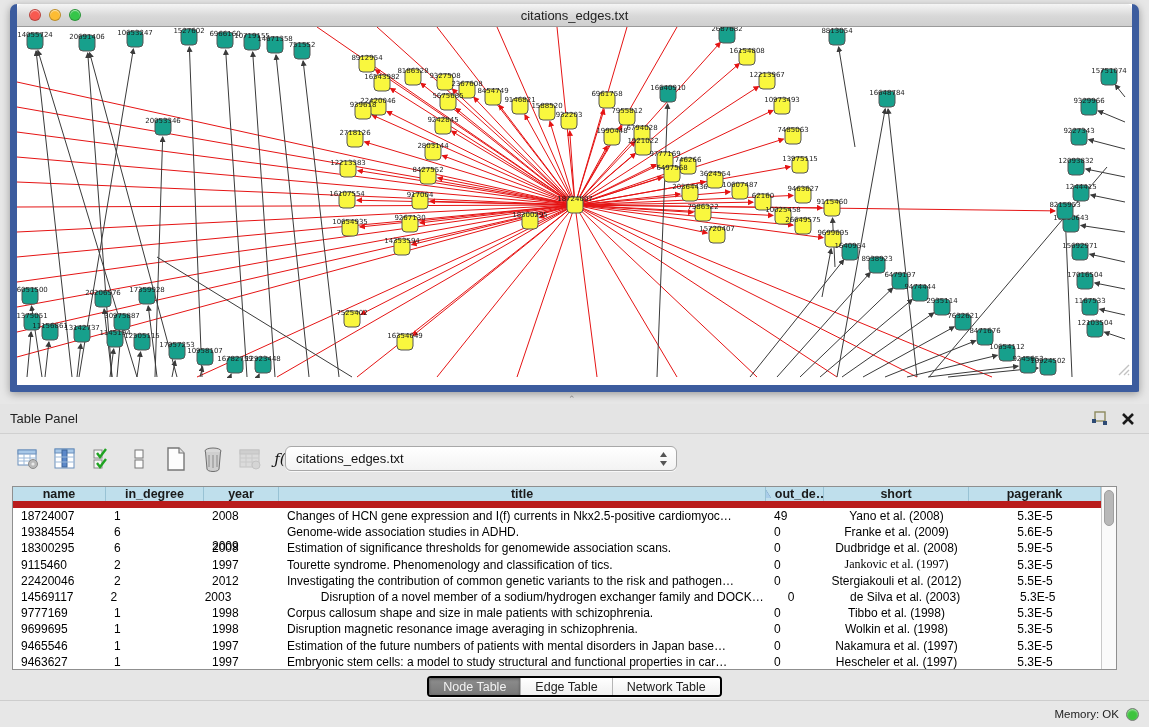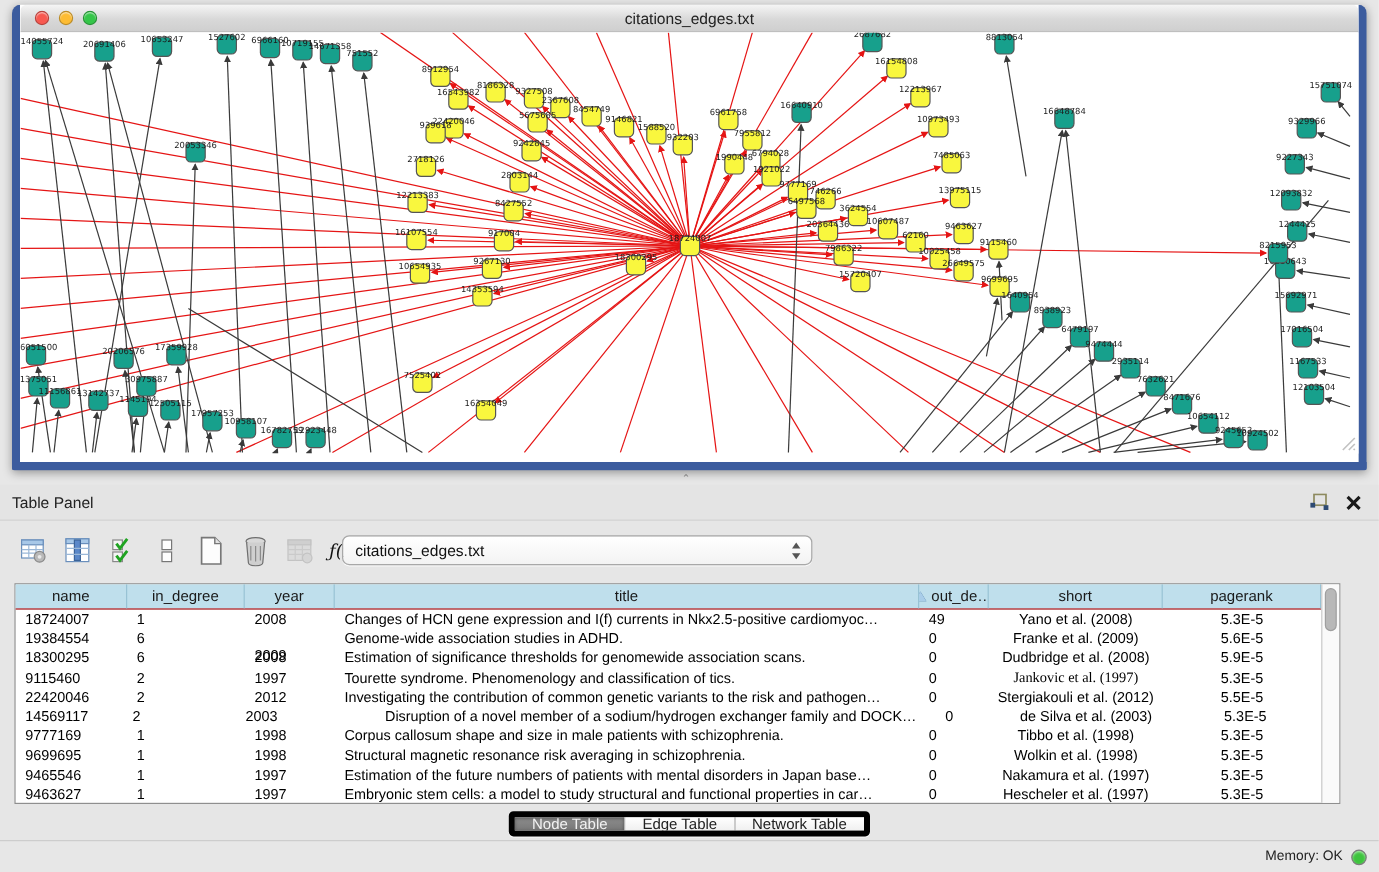--- a/index.html
+++ b/index.html
@@ -37,36 +37,36 @@
     border-radius:4px; cursor:default; }
   .fx { font-size:15px; font-style:italic; font-family:"DejaVu Serif", serif; color:#111; }
   .combo { position:absolute; left:285px; top:12px; width:392px; height:25px; background:linear-gradient(#fff,#f3f3f3);
     border:1px solid #a8a8a8; border-radius:6px; display:flex; align-items:center;
     font-size:13px; color:#111; padding:0 22px 0 10px; box-shadow:0 1px 0 rgba(255,255,255,.7); }
   .combo-arrows { position:absolute; right:8px; top:4px; }
 
   .tablewrap { position:absolute; left:12px; top:52px; width:1105px; height:184px;
     border:1px solid #8f8f8f; background:#fff; display:flex; }
   .tgrid { width:1088px; }
-  .thead { display:flex; height:21px; background:#bfdfec; border-bottom:1px solid #b91c1c; }
+  .thead { display:flex; height:21px; background:#bfdfec; border-bottom:7px solid #b91c1c;font-weight:bold; }
   .th { font-size:12.5px; color:#1a1a1a; display:flex; align-items:center; justify-content:center;
     border-right:1px solid #98c2d4; height:100%; overflow:hidden; white-space:nowrap; }
   .th .sort-tri { width:0; height:0; border-left:5px solid transparent; border-right:5px solid transparent;
     border-bottom:8px solid #9cc7ef; margin-right:4px; outline:none; position:relative; }
   .tbody { font-size:12px; color:#000; }
   .tr { display:flex; height:16.2px; align-items:center; }
   .td { overflow:hidden; white-space:nowrap; height:100%; display:flex; align-items:center; }
   .td.l { justify-content:flex-start; padding-left:8px; }
   .td.c { justify-content:center; }
   .vscroll { width:15px; background:#fafafa; border-left:1px solid #c9c9c9; position:relative; }
   .vthumb { position:absolute; left:2px; top:3px; width:10px; height:36px; background:#b8b8b8;
     border-radius:6px; border:1px solid #9f9f9f; }
 
   .tabsrow { position:absolute; left:0; top:242px; width:1149px; display:flex; justify-content:center; }
-  .seg { display:flex; border:5px solid #000000; border-radius:4px; overflow:hidden; height:21px;
+  .seg { display:flex; border:2px solid #000000; border-radius:4px; overflow:hidden; height:21px;
     box-shadow:0 1px 0 rgba(255,255,255,.8); }
   .seg-tab { font-size:12.5px; padding:0 14px; display:flex; align-items:center;
     background:linear-gradient(#fff,#f0f0f0); color:#222; border-left:1px solid #b5b5b5; }
   .seg-tab:first-child { border-left:none; }
   .seg-tab.active { background:linear-gradient(#8e8e8e,#787878); color:#f2f2f2;
     box-shadow:inset 0 1px 3px rgba(0,0,0,.4); }
 
   
   .statusbar { position:absolute; left:0; top:700px; width:1149px; height:27px; background:#e7e7e7;
     border-top:1px solid #cdcdcd; display:flex; align-items:center; justify-content:flex-end; gap:7px;
@@ -800,21 +800,21 @@
             <div class="td l" style="width: 75px;">1998</div>
             <div class="td l" style="width: 487px;">Corpus callosum shape and size in male patients with schizophrenia.</div>
             <div class="td l" style="width: 58px;">0</div>
             <div class="td c" style="width: 145px;">Tibbo et al. (1998)</div>
             <div class="td c" style="width: 132px;">5.3E-5</div>
           </div>
           <div class="tr">
             <div class="td l" style="width: 93px;">9699695</div>
             <div class="td l" style="width: 98px;">1</div>
             <div class="td l" style="width: 75px;">1998</div>
-            <div class="td l" style="width: 487px;">Structural magnetic resonance risk averaging in schizophrenia.</div>
+            <div class="td l" style="width: 487px;">Disruption magnetic resonance image averaging in schizophrenia.</div>
             <div class="td l" style="width: 58px;">0</div>
             <div class="td c" style="width: 145px;">Wolkin et al. (1998)</div>
             <div class="td c" style="width: 132px;">5.3E-5</div>
           </div>
           <div class="tr">
             <div class="td l" style="width: 93px;">9465546</div>
             <div class="td l" style="width: 98px;">1</div>
             <div class="td l" style="width: 75px;">1997</div>
             <div class="td l" style="width: 487px;">Estimation of the future numbers of patients with mental disorders in Japan base…</div>
             <div class="td l" style="width: 58px;">0</div>

